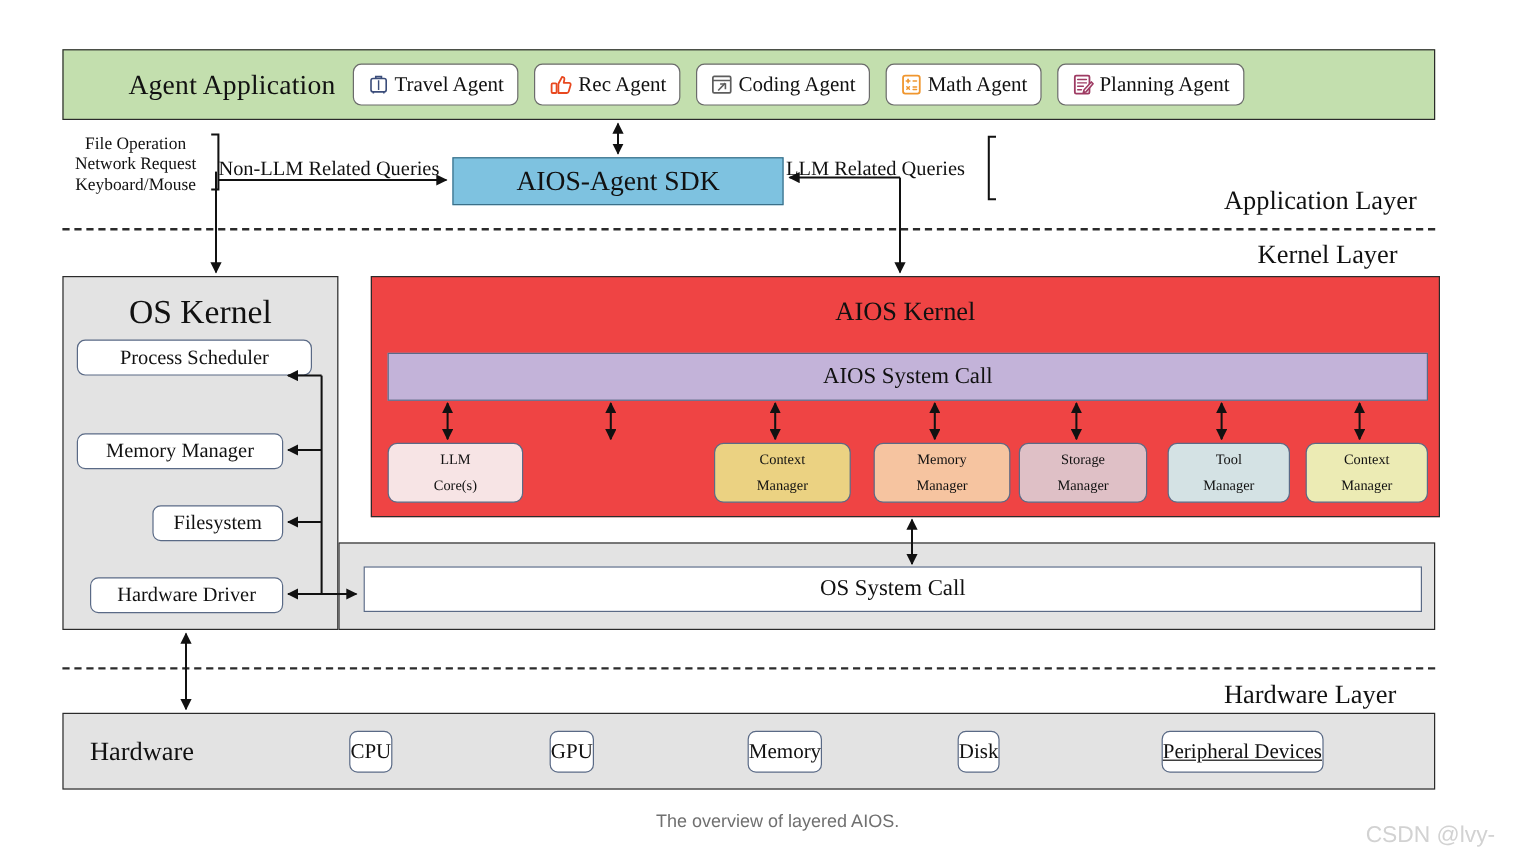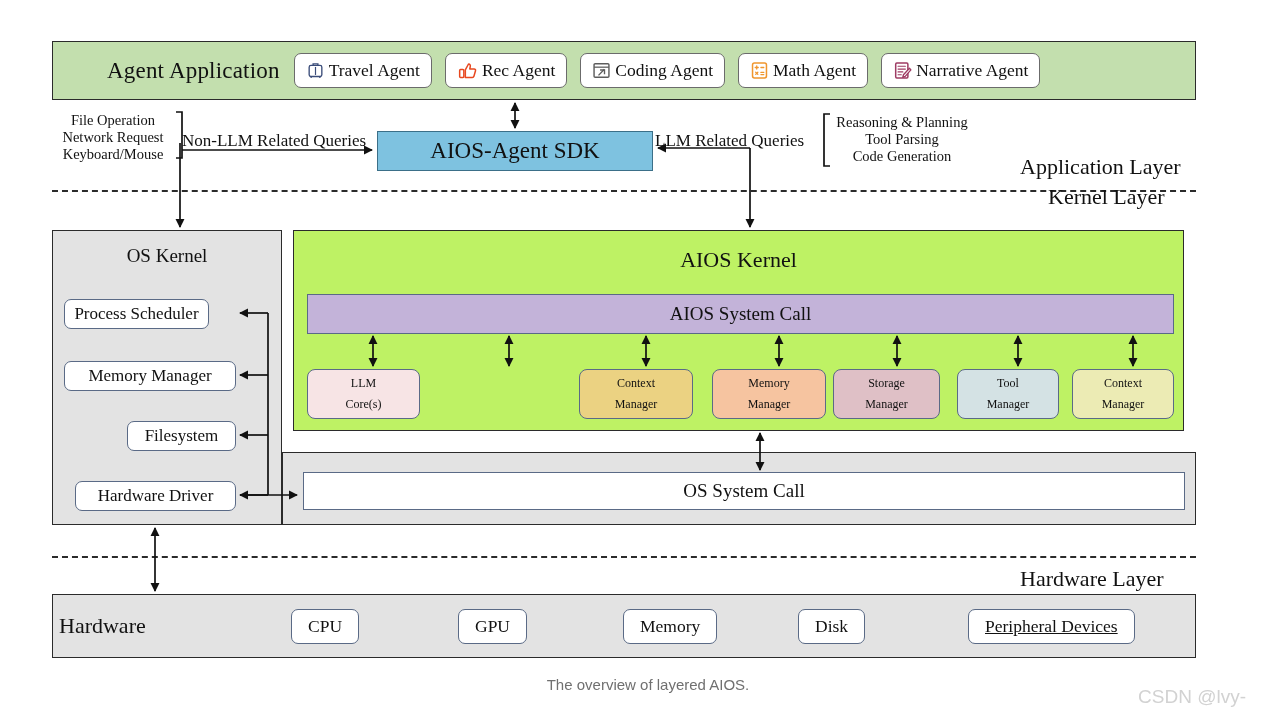--- a/index.html
+++ b/index.html
@@ -68,36 +68,36 @@
   }
 
   
   .os-kernel-panel {
     left: 52px; top: 230px; width: 230px; height: 295px;
     background: #e3e3e3;
     border: 1.5px solid #2b2b2b;
   }
   .os-kernel-title {
     position: absolute; left: 0; top: 14px; width: 100%;
-    text-align: center; font-size: 19px;
+    text-align: center; font-size: 28px;
   }
   .oskbox {
     height: 30px;
     background: #ffffff;
     border: 1.5px solid #5a6a86;
     border-radius: 7px;
     display: flex; align-items: center; justify-content: center;
     font-size: 17px;
     white-space: nowrap;
   }
 
   
   .aios-panel {
-    left: 293px; top: 230px; width: 891px; height: 201px;
-    background: #bef264;
+    left: 309px; top: 230px; width: 891px; height: 201px;
+    background: #ef4444;
     border: 1.5px solid #2b2b2b;
   }
   .aios-title {
     position: absolute; left: 0; top: 16px; width: 100%;
     text-align: center; font-size: 22px;
   }
   .syscall-bar {
     position: absolute; left: 13px; top: 63px; width: 865px; height: 38px;
     background: #c3b3d9;
     border: 1.5px solid #5a6a86;
@@ -131,28 +131,28 @@
     font-size: 19px;
   }
 
   
   .hw-bar {
     left: 52px; top: 594px; width: 1144px; height: 64px;
     background: #e3e3e3;
     border: 1.5px solid #2b2b2b;
     display: flex; align-items: center;
   }
-  .hw-title { font-size: 22px; margin-left: 6px; }
+  .hw-title { font-size: 22px; margin-left: 22px; }
   .hw-chip {
     height: 33px;
     background: #ffffff;
     border: 1.5px solid #5a6a86;
     border-radius: 7px;
     display: flex; align-items: center; justify-content: center;
-    padding: 0 16px;
+    padding: 0 0;
     font-size: 17.5px;
     white-space: nowrap;
     position: absolute;
   }
 
   
   .dashed {
     border-top: 2px dashed #2b2b2b;
     height: 0;
   }
@@ -242,52 +242,47 @@
           <rect x="3.4" y="2.6" width="15.4" height="18.8" rx="1.4" fill="none" stroke="#9e3b63" stroke-width="1.9"></rect>
           <g stroke="#9e3b63" stroke-width="1.5" stroke-linecap="round">
             <line x1="6.4" y1="6.6" x2="15.6" y2="6.6"></line>
             <line x1="6.4" y1="10.2" x2="15.6" y2="10.2"></line>
             <line x1="6.4" y1="13.8" x2="12.4" y2="13.8"></line>
             <line x1="6.4" y1="17.4" x2="10.4" y2="17.4"></line>
           </g>
           <path d="M20.8 9.2 L13.2 17.4 L12.3 20.6 L15.4 19.4 L22.6 11.2 Z" fill="#ffffff" stroke="#9e3b63" stroke-width="1.7" stroke-linejoin="round"></path>
         </svg>
       </span>
-      <span>Narrative Agent</span>
+      <span>Planning Agent</span>
     </div>
   </div>
 
   <div class="abs queries-group" style="left:48px; top:112px; width:130px;">
     <div>File Operation</div>
     <div>Network Request</div>
     <div>Keyboard/Mouse</div>
   </div>
   <div class="abs txt" style="left:182px; top:131px; font-size:17px;">Non-LLM Related Queries</div>
 
   <div class="abs txt" style="left:655px; top:131px; font-size:17px;">LLM Related Queries</div>
-  <div class="abs queries-group" style="left:832px; top:114px; width:140px;">
-    <div>Reasoning &amp; Planning</div>
-    <div>Tool Parsing</div>
-    <div>Code Generation</div>
-  </div>
 
   <div class="abs layer-label txt" style="left:1020px; top:154px;">Application Layer</div>
 
   <div class="abs sdk-box">
     <span>AIOS-Agent SDK</span>
   </div>
   <div class="abs dashed" style="left:52px; top:190px; width:1144px;"></div>
-  <div class="abs layer-label txt" style="left:1048px; top:184px;">Kernel Layer</div>
+  <div class="abs layer-label txt" style="left:1048px; top:199px;">Kernel Layer</div>
 
   <div class="abs dashed" style="left:52px; top:556px; width:1144px;"></div>
   <div class="abs layer-label txt" style="left:1020px; top:566px;">Hardware Layer</div>
 
   <div class="abs os-kernel-panel">
     <div class="os-kernel-title txt">OS Kernel</div>
-    <div class="abs oskbox" style="left:11px; top:68px; width:145px;">
+    <div class="abs oskbox" style="left:11px; top:52px; width:196px;">
       <span>Process Scheduler</span>
     </div>
     <div class="abs oskbox" style="left:11px; top:130px; width:172px;">
       <span>Memory Manager</span>
     </div>
     <div class="abs oskbox" style="left:74px; top:190px; width:109px;">
       <span>Filesystem</span>
     </div>
     <div class="abs oskbox" style="left:22px; top:250px; width:161px;">
       <span>Hardware Driver</span>

